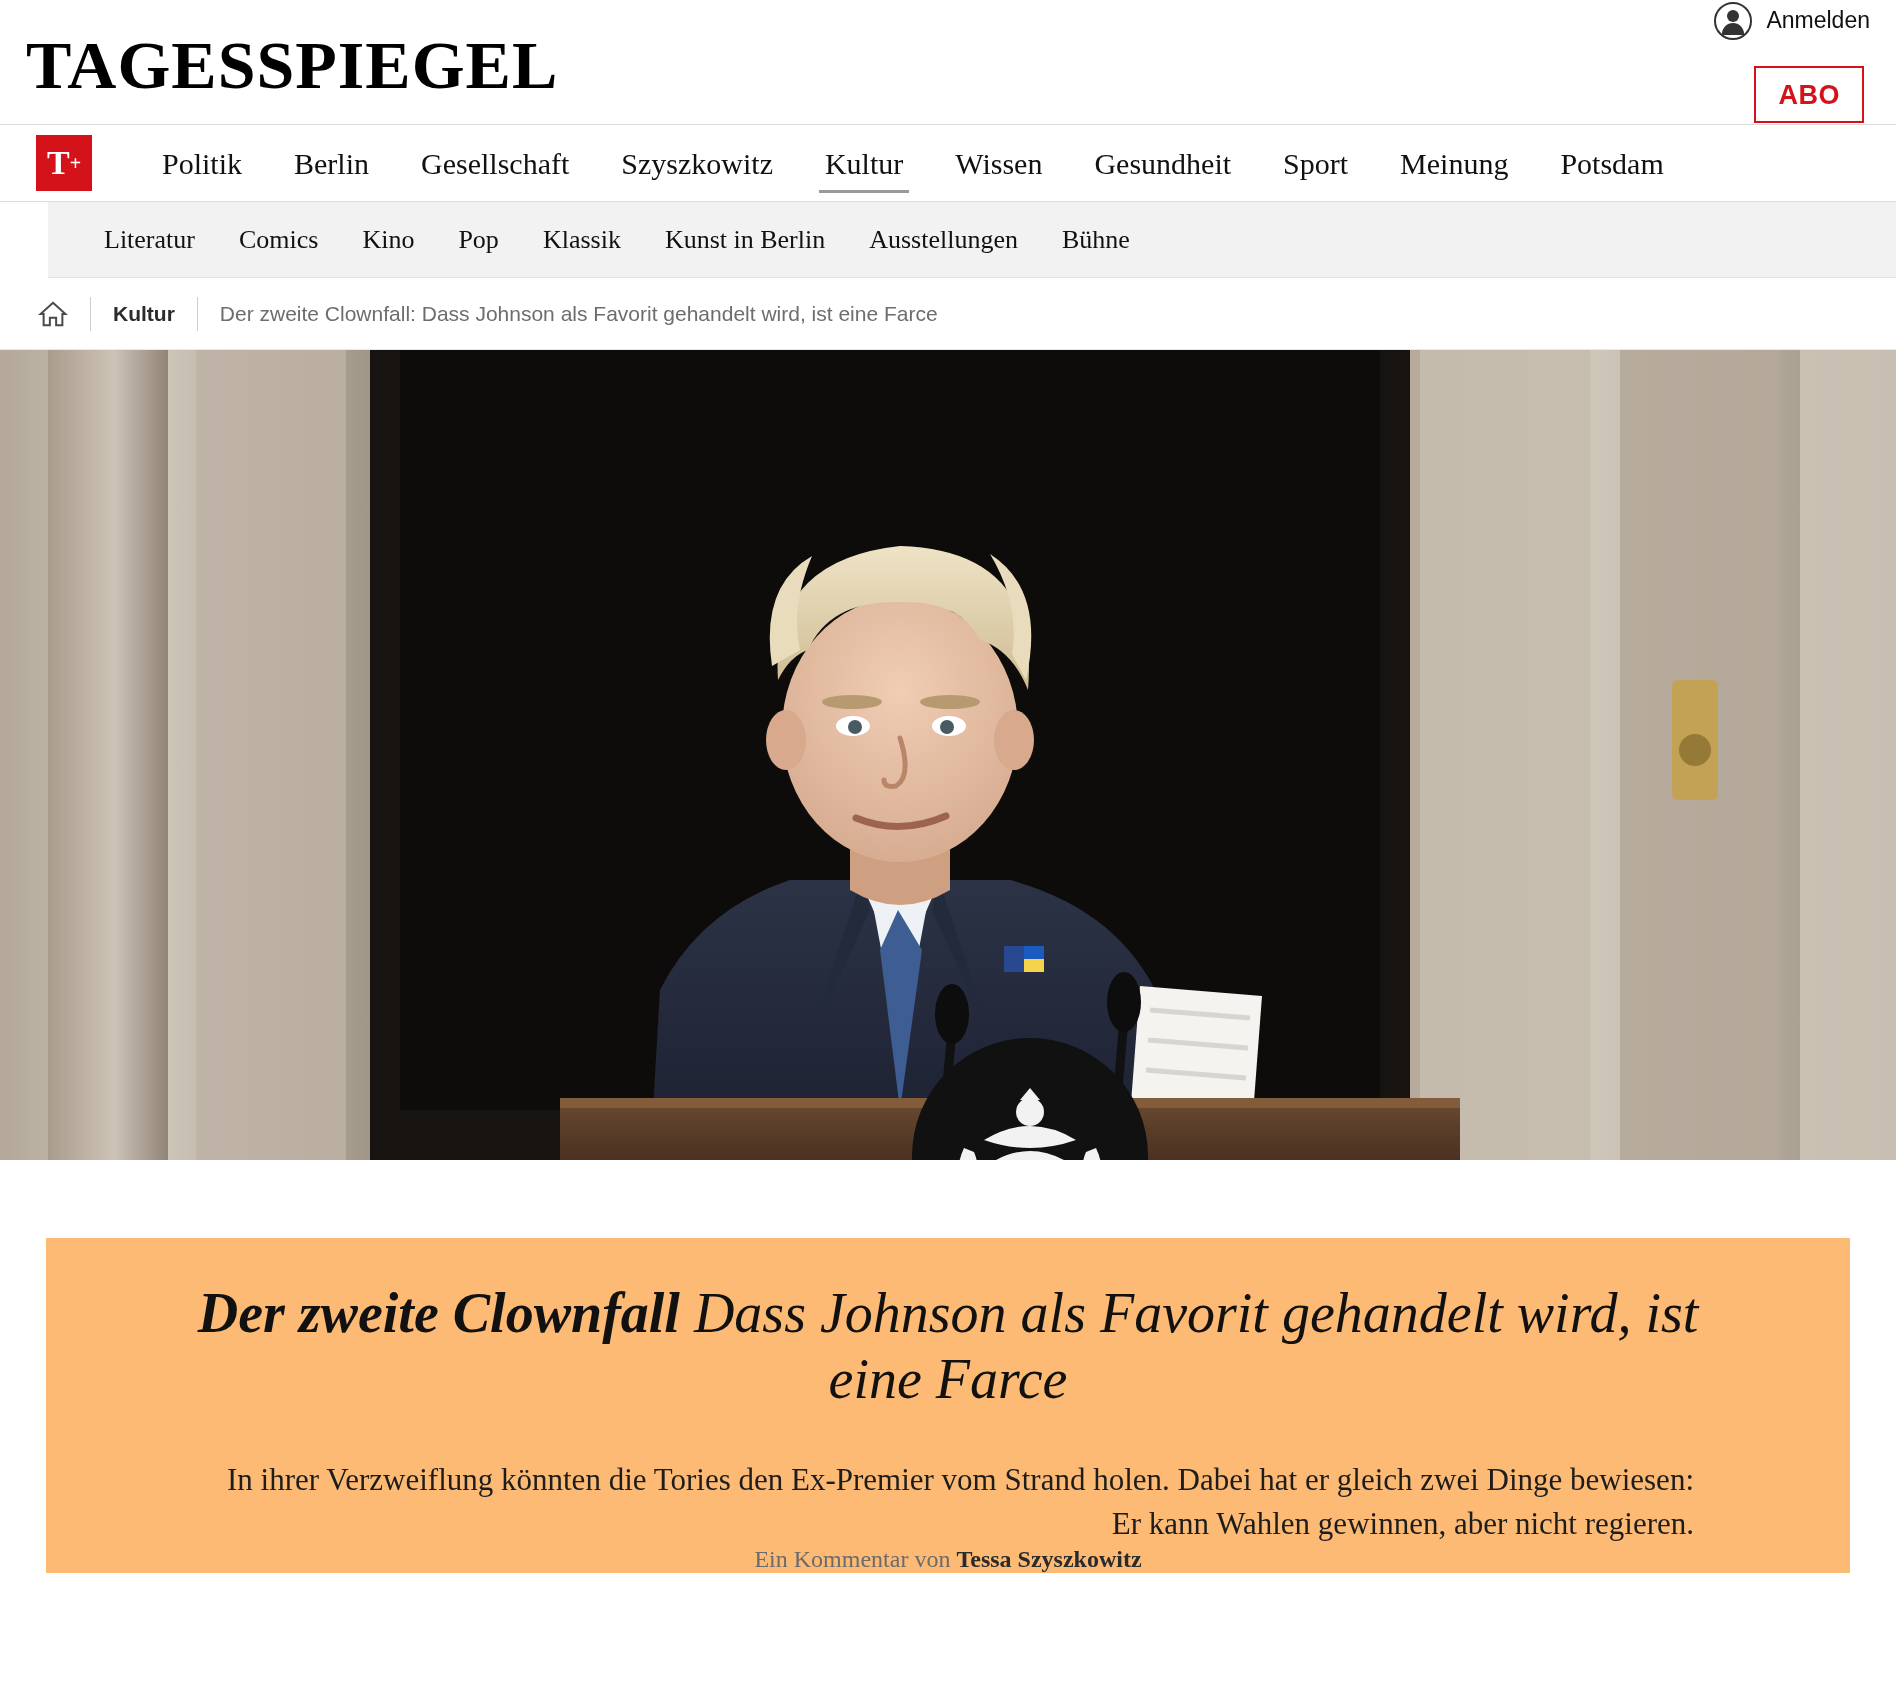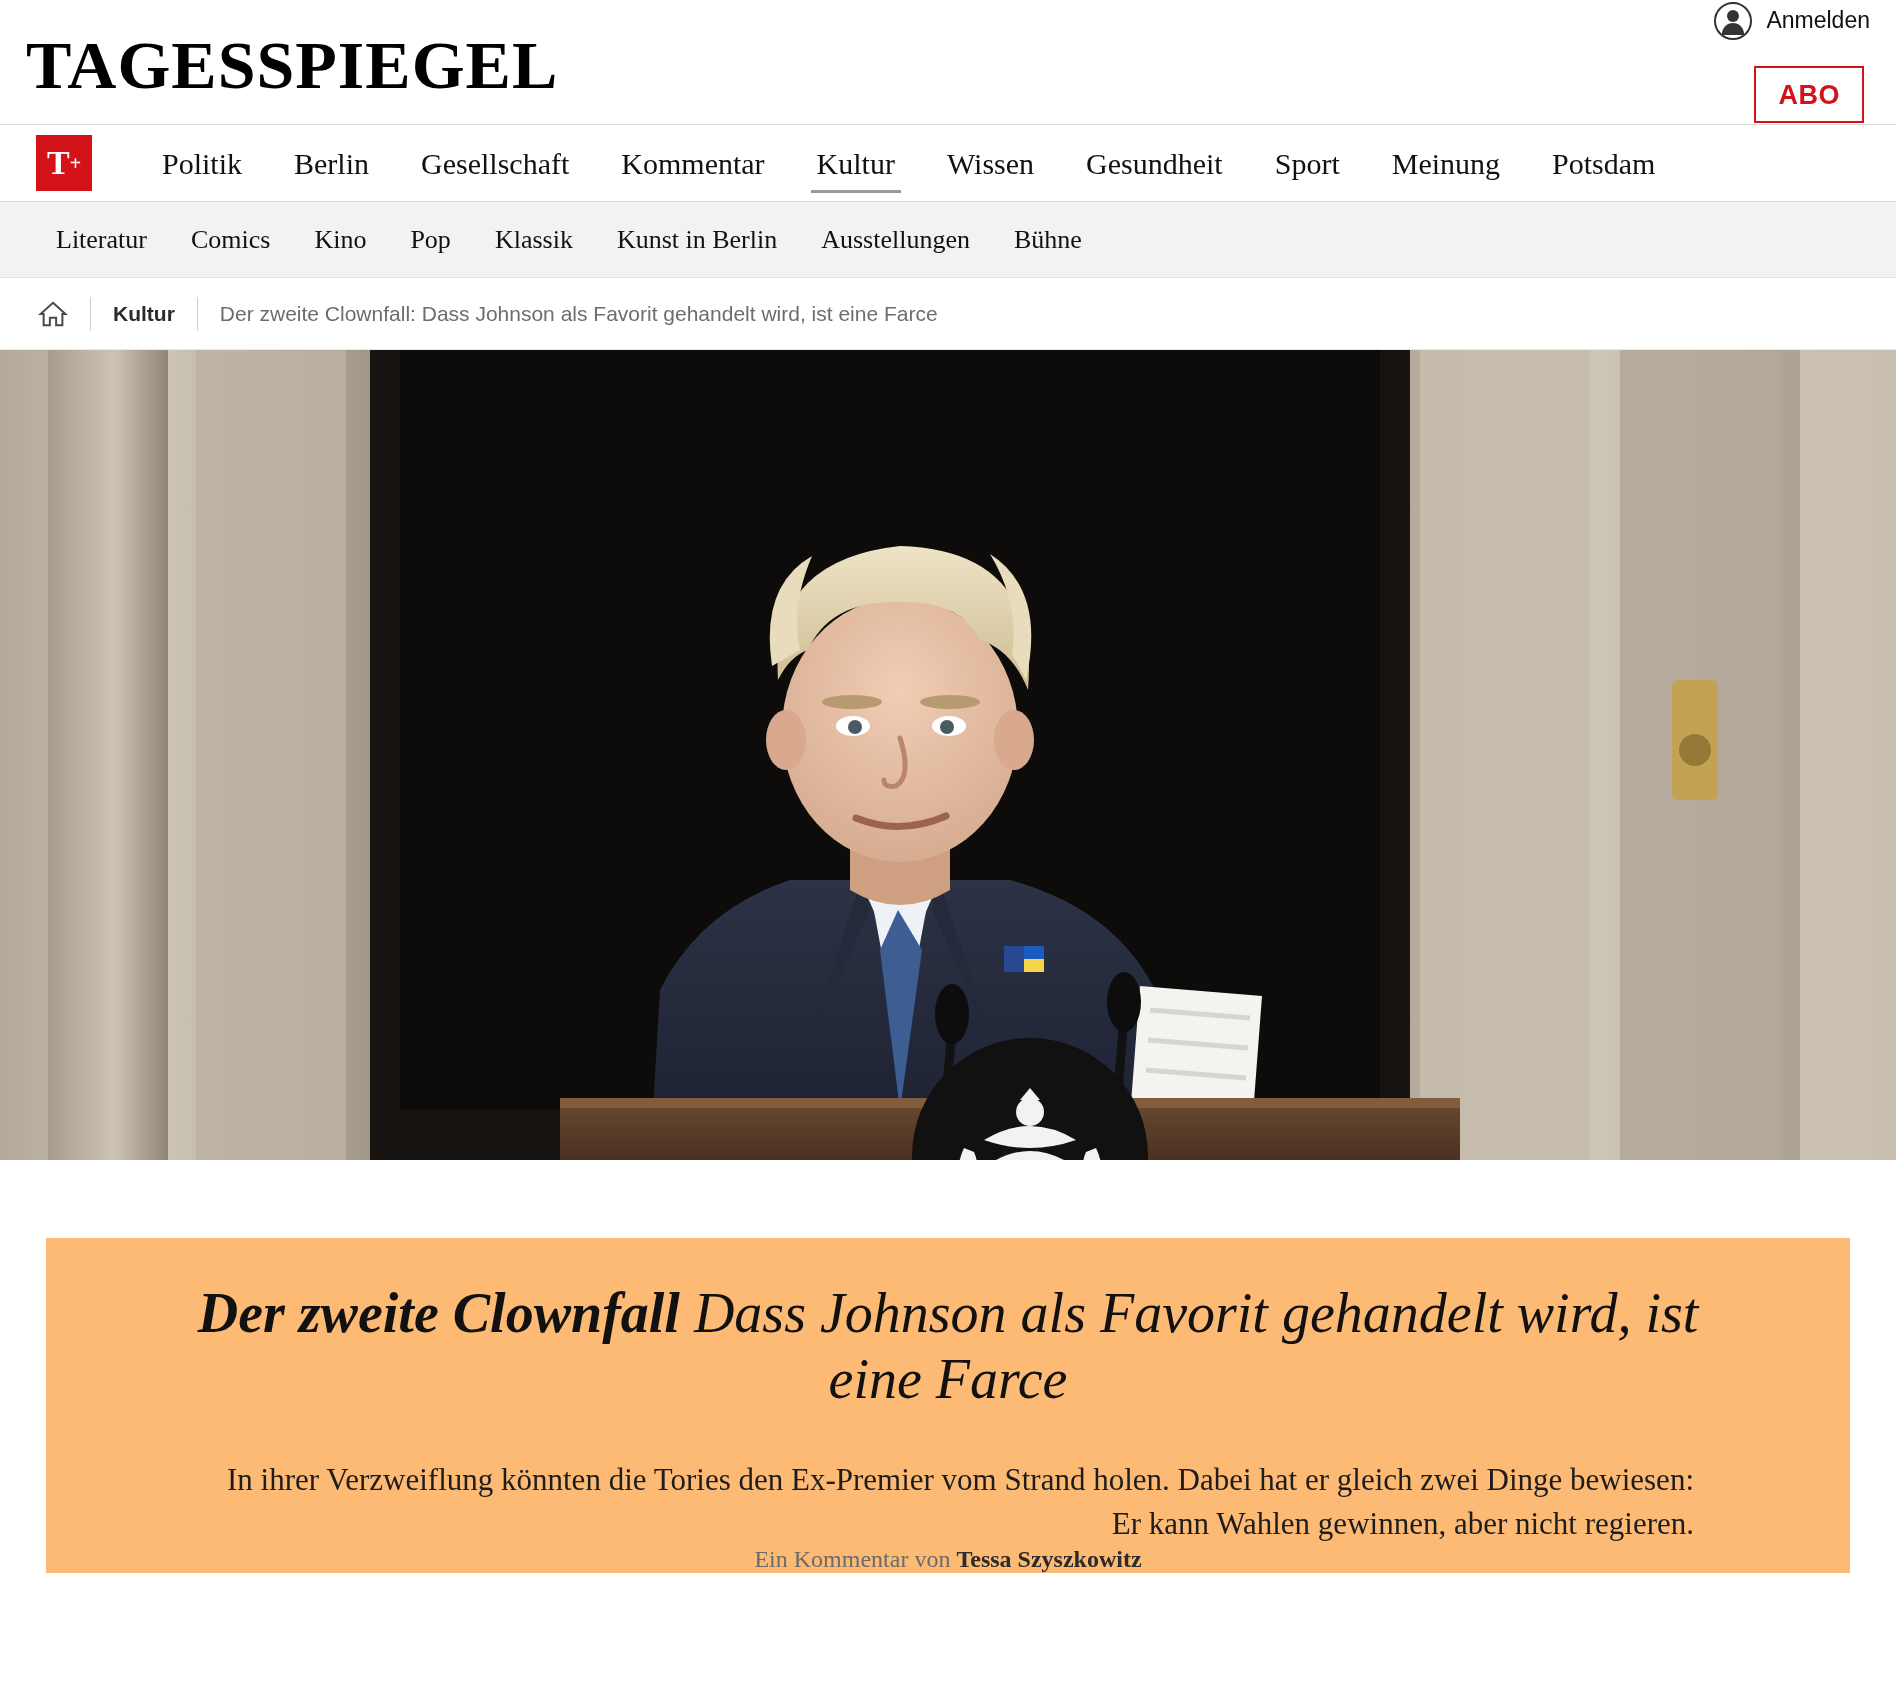--- a/index.html
+++ b/index.html
@@ -136,20 +136,21 @@
 
   
   .subnav {
     height: 76px;
     background: #f2f2f2;
     display: flex;
     align-items: center;
     padding-left: 34px;
     gap: 0;
     border-bottom: 1px solid #e3e3e3;
+    margin-left: 48px;
   }
   .subnav a {
     font-family: "Liberation Serif", serif;
     font-size: 26px;
     color: #111;
     text-decoration: none;
     padding: 10px 22px;
     white-space: nowrap;
   }
 
@@ -247,21 +248,21 @@
 </header>
 
 <nav class="mainnav">
   <div class="tplus">
     <span>T</span>
       <sup>+</sup>
   </div>
   <a href="#">Politik</a>
   <a href="#">Berlin</a>
   <a href="#">Gesellschaft</a>
-  <a href="#">Kommentar</a>
+  <a href="#">Szyszkowitz</a>
   <a href="#" class="active">Kultur</a>
   <a href="#">Wissen</a>
   <a href="#">Gesundheit</a>
   <a href="#">Sport</a>
   <a href="#">Meinung</a>
   <a href="#">Potsdam</a>
 </nav>
 
 <nav class="subnav">
   <a href="#">Literatur</a>

